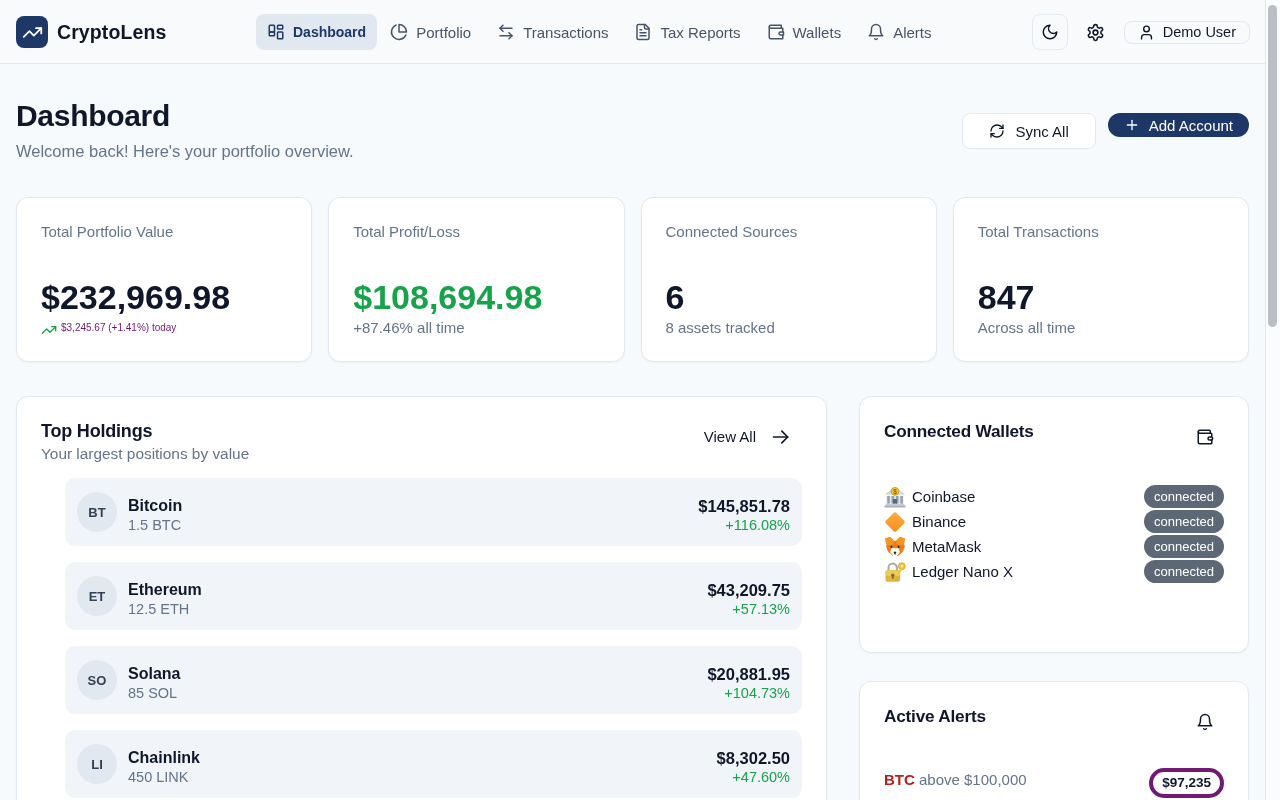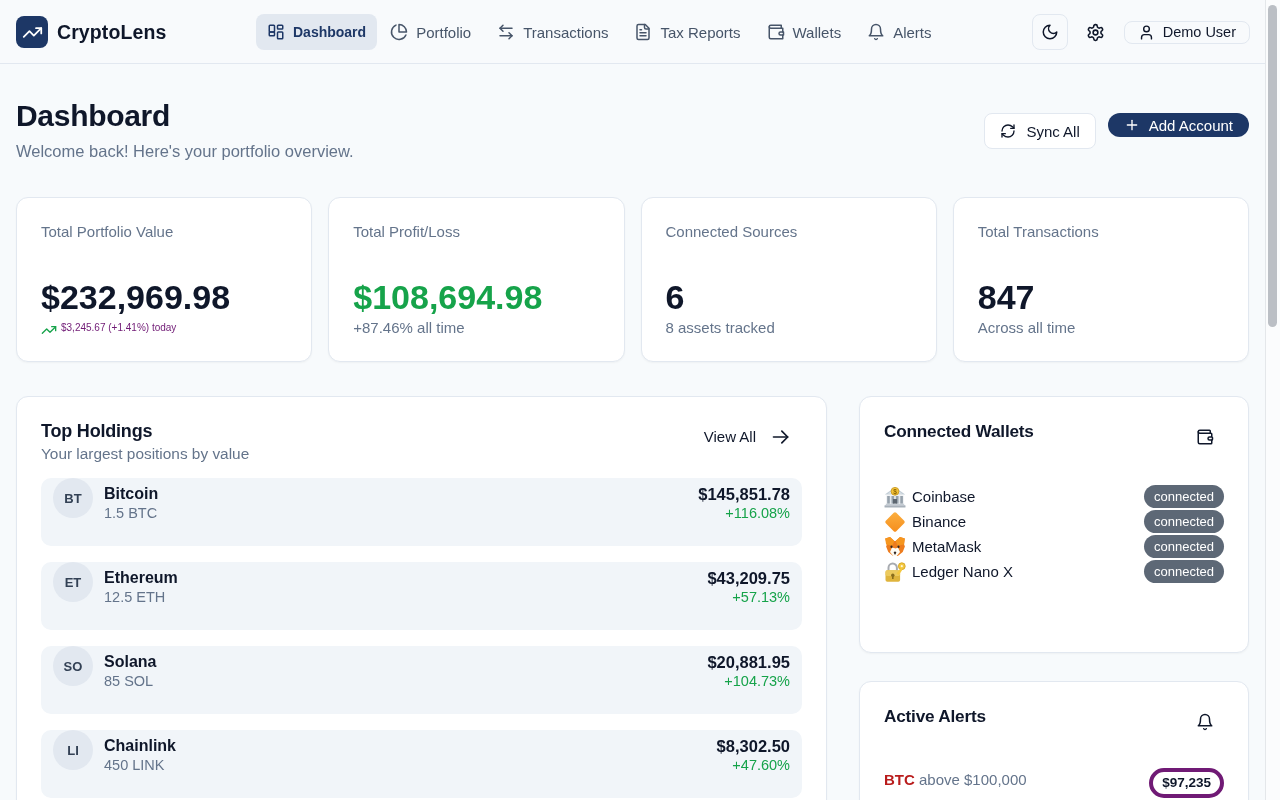--- a/index.html
+++ b/index.html
@@ -22,38 +22,38 @@
 .nav-item svg { flex:none; }
 .nav-right { position:absolute; right:30px; top:14px; display:flex; align-items:center; }
 .btn-icon { width:36px; height:36px; border:1px solid #e2e8f0; background:#f8fafc; border-radius:8px; display:flex; align-items:center; justify-content:center; }
 .btn-ghost { width:40px; height:36px; display:flex; align-items:center; justify-content:center; margin-left:8px; }
 .btn-user { height:23px; border:1px solid #e2e8f0; background:#f8fafc; border-radius:8px; display:flex; align-items:center; gap:8px; padding:0 13px; font-size:14.5px; font-weight:500; color:#0f172a; margin-left:8px; }
 .container { width:1233px; margin:0 16px; }
 .header { display:flex; justify-content:space-between; align-items:flex-start; margin-top:32px; }
 .h-title { font-size:30px; font-weight:700; letter-spacing:-0.3px; line-height:40px; }
 .h-sub { font-size:16.5px; color:#64748b; margin-top:4px; line-height:22px; }
 .h-actions { display:flex; gap:12px; margin-top:17px; }
-.btn-outline { height:36px; display:flex; align-items:center; gap:10px; padding:0 15px; background:#fff; border:1px solid #e2e8f0; border-radius:8px; font-size:15px; font-weight:500; color:#0f172a; }
+.btn-outline { height:36px; display:flex; align-items:center; gap:10px; padding:0 26px; background:#fff; border:1px solid #e2e8f0; border-radius:8px; font-size:15px; font-weight:500; color:#0f172a; }
 .btn-primary { height:24px; display:flex; align-items:center; gap:9px; padding:0 16px; background:#1d3766; border-radius:16px; font-size:15px; font-weight:500; color:#fff; }
 .stats { display:grid; grid-template-columns:repeat(4,1fr); gap:16px; margin-top:35px; }
 .card { background:#fff; border:1px solid #e2e8f0; border-radius:12px; box-shadow:0 1px 2px rgba(0,0,0,0.04); }
 .stat { padding:24px; height:165px; }
 .stat-label { font-size:15px; color:#64748b; line-height:20px; }
 .stat-value { font-size:34px; font-weight:700; letter-spacing:0; line-height:34px; margin-top:38px; }
 .stat-value.green { color:#16a34a; }
 .stat-sub { font-size:15px; color:#64748b; line-height:20px; margin-top:4px; }
 .stat-sub.green { color:#701a75; display:flex; align-items:flex-end; gap:4px; font-size:10px; }
 .main { display:grid; grid-template-columns:811px 390px; gap:32px; margin-top:34px; align-items:start; }
 .holdings { padding:22px 24px 24px; height:826px; }
 .h-head { display:flex; justify-content:space-between; align-items:flex-start; }
 .card-title { font-size:18px; font-weight:700; line-height:24px; letter-spacing:-0.2px; }
 .card-sub { font-size:15.4px; color:#64748b; line-height:20px; margin-top:1px; }
 .viewall { display:flex; align-items:center; gap:15px; font-size:15px; font-weight:400; color:#0f172a; margin-top:8px; margin-right:11px; line-height:20px; }
 .hlist { margin-top:14px; display:flex; flex-direction:column; gap:16px; }
-.hrow { background:#f1f5f9; border-radius:10px; height:68px; display:flex; align-items:flex-start; padding:0 12px; }
+.hrow { background:#f1f5f9; border-radius:10px; height:68px; display:flex; align-items:center; padding:0 12px;margin-left:24px; }
 .avatar { width:40px; height:40px; border-radius:50%; background:#e2e8f0; color:#334155; font-size:13px; font-weight:700; display:flex; align-items:center; justify-content:center; }
 .hname { margin-left:11px; margin-top:4px; }
 .hname .n { font-size:16px; font-weight:600; line-height:24px; }
 .hname .s { font-size:14.5px; color:#64748b; line-height:18px; margin-top:-2px; }
 .hval { margin-left:auto; text-align:right; margin-top:4px; }
 .hval .v { font-size:16.5px; font-weight:700; line-height:24px; }
 .hval .p { font-size:14.5px; color:#16a34a; line-height:18px; margin-top:-2px; }
 .side-card { padding:22px 24px 24px; }
 .side-card .card-title { font-size:17.2px; }
 .side-head { display:flex; justify-content:space-between; align-items:flex-start; height:24px; }

